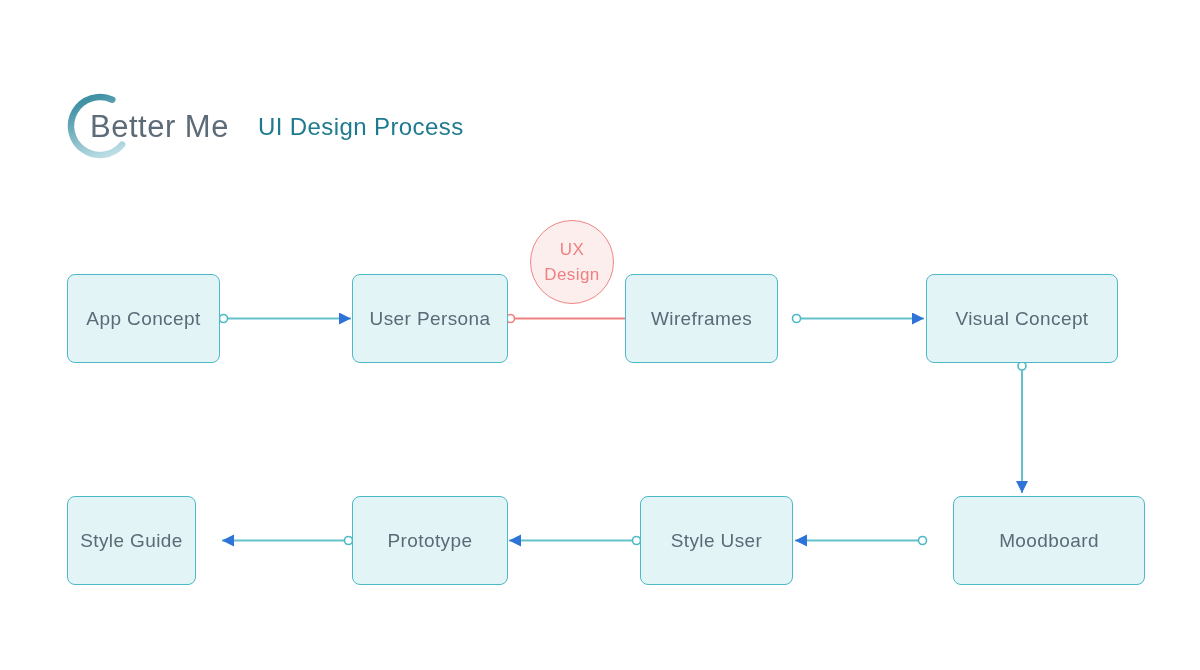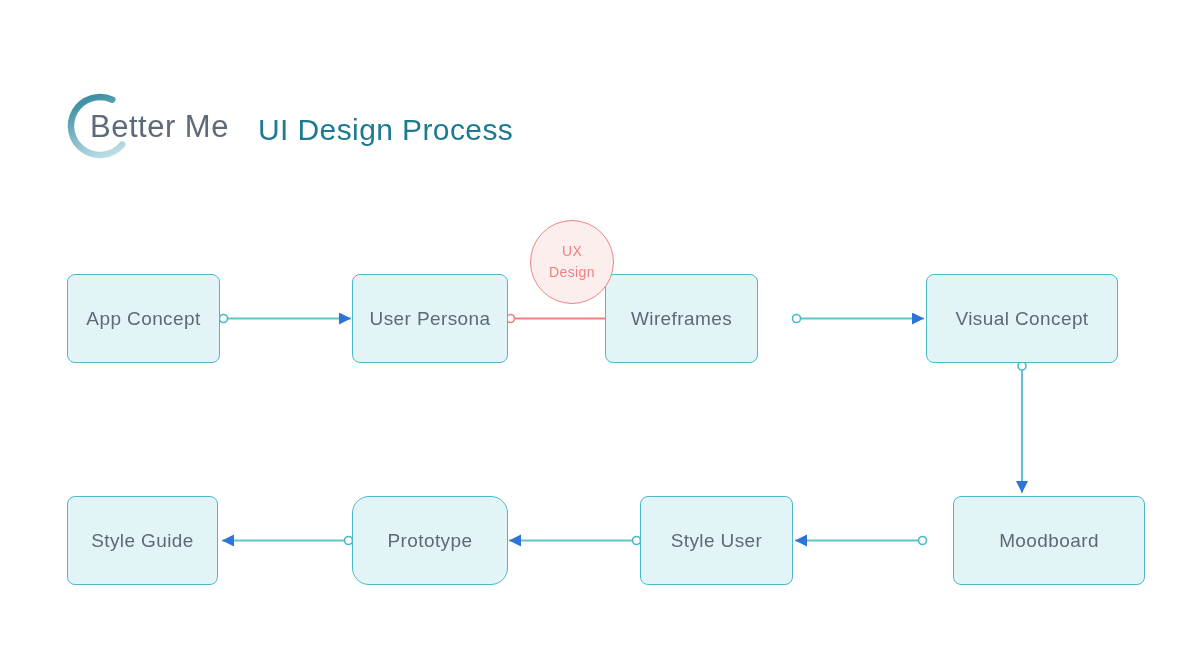--- a/index.html
+++ b/index.html
@@ -9,54 +9,54 @@
     margin-top:40px;
   }
   
   .logo-swoosh{position:absolute;left:64px;top:50px;width:72px;height:72px;}
   .brand{
     position:absolute;left:90px;top:69px;
     font-size:31px;font-weight:500;color:#5d6b78;letter-spacing:0.5px;white-space:nowrap;
   }
   .page-title{
     position:absolute;left:258px;top:73px;margin:0;
-    font-size:30px;font-weight:500;color:#1e7a8e;letter-spacing:0.4px;white-space:nowrap;
+    font-size:24px;font-weight:500;color:#1e7a8e;letter-spacing:0.4px;white-space:nowrap;
   }
   
   .edges{position:absolute;left:0;top:0;width:1200px;height:670px;}
   .edge-line-teal{stroke:#64c1cc;stroke-width:2;}
   .edge-line-red{stroke:#f08181;stroke-width:2;}
   .edge-dot-teal{fill:#ffffff;stroke:#4bb9c8;stroke-width:1.6;}
   .edge-dot-red{fill:#ffffff;stroke:#f08181;stroke-width:1.6;}
   
   .node{
     position:absolute;box-sizing:border-box;height:89px;
     background:#e3f4f7;border:1.5px solid #4cb9c8;border-radius:8px;
     display:flex;align-items:center;justify-content:center;
     font-size:19px;color:#5b6a76;letter-spacing:0.4px;white-space:nowrap;
   }
   .row-top{top:234px;}
   .row-bottom{top:456px;}
   .n-app-concept{left:67px;width:153px;}
   .n-user-persona{left:352px;width:156px;}
-  .n-wireframes{left:605px;width:153px;}
+  .n-wireframes{left:625px;width:153px;}
   .n-visual-language{left:926px;width:192px;}
-  .n-style-guide{left:67px;width:151px;}
-  .n-prototype{left:352px;width:156px;border-radius:17px;}
+  .n-style-guide{left:67px;width:129px;}
+  .n-prototype{left:352px;width:156px;}
   .n-style-tile{left:640px;width:153px;}
   .n-moodboard{left:953px;width:192px;}
   
   .badge{
     position:absolute;left:530px;top:180px;width:84px;height:84px;box-sizing:border-box;
     background:#fdeeee;border:1.5px solid #ee8585;border-radius:50%;
     display:flex;align-items:center;justify-content:center;
   }
   .badge span{
     display:block;width:62px;text-align:center;
-    font-size:14px;line-height:1.5;color:#ed8080;letter-spacing:0.4px;
+    font-size:17px;line-height:1.5;color:#ed8080;letter-spacing:0.4px;
   }
 </style>
 </head>
 <body>
 
 <div class="canvas">
 
   <svg class="logo-swoosh" viewBox="0 0 72 72" aria-hidden="true">
     <defs>
       <linearGradient id="swooshGrad" gradientUnits="userSpaceOnUse" x1="36" y1="5" x2="58" y2="62">

